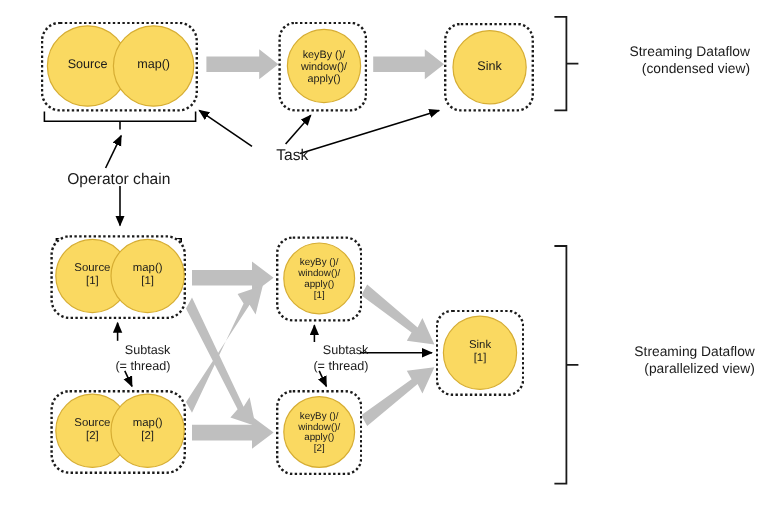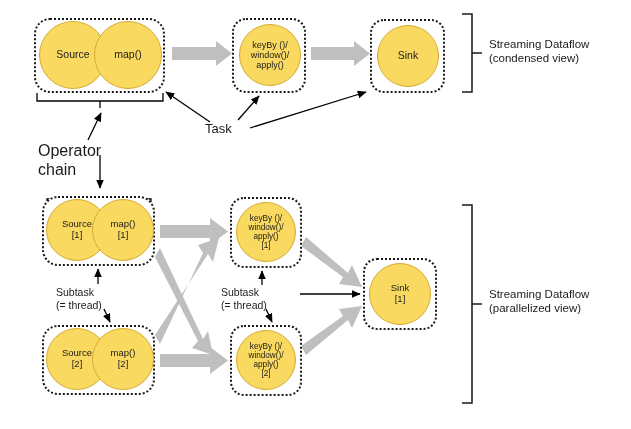--- a/index.html
+++ b/index.html
@@ -45,21 +45,21 @@
     text-align: center;
   }
 
   
   .lab {
     position: absolute;
     color: #1b1b1b;
     white-space: pre-line;
     line-height: 1.2;
   }
-  .lab.center { text-align: left; }
+  .lab.center { text-align: right; }
 
   
   svg.overlay {
     position: absolute;
     left: 0;
     top: 0;
     width: 631px;
     height: 429px;
     pointer-events: none;
   }
@@ -187,21 +187,21 @@
 apply()</span>
   </div>
 
   <div class="task-box" style="left:370px; top:19px; width:75px; height:74px;"></div>
   <div class="circle" style="left:377px; top:25px; width:62px; height:62px; font-size:10.5px;">
     <span class="lbl">Sink</span>
   </div>
 
   <div class="lab center" style="left:205px; top:121px; width:52px; font-size:13px;">Task</div>
 
-  <div class="lab center" style="left:38px; top:141px; width:104px; font-size:16px;">Operator chain</div>
+  <div class="lab center" style="left:38px; top:141px; width:104px; font-size:13px;">Operator chain</div>
 
   <div class="lab center" style="left:489px; top:38px; width:136px; font-size:11.5px;">Streaming Dataflow
 (condensed view)</div>
 
   <div class="task-box wide" style="left:42px; top:196px; width:113px; height:70px;"></div>
   <div class="circle" style="left:46px; top:199px; width:62px; height:62px; font-size:9.5px;">
     <span class="lbl">Source
 [1]</span>
   </div>
   <div class="circle" style="left:92px; top:199px; width:62px; height:62px; font-size:9.5px;">

